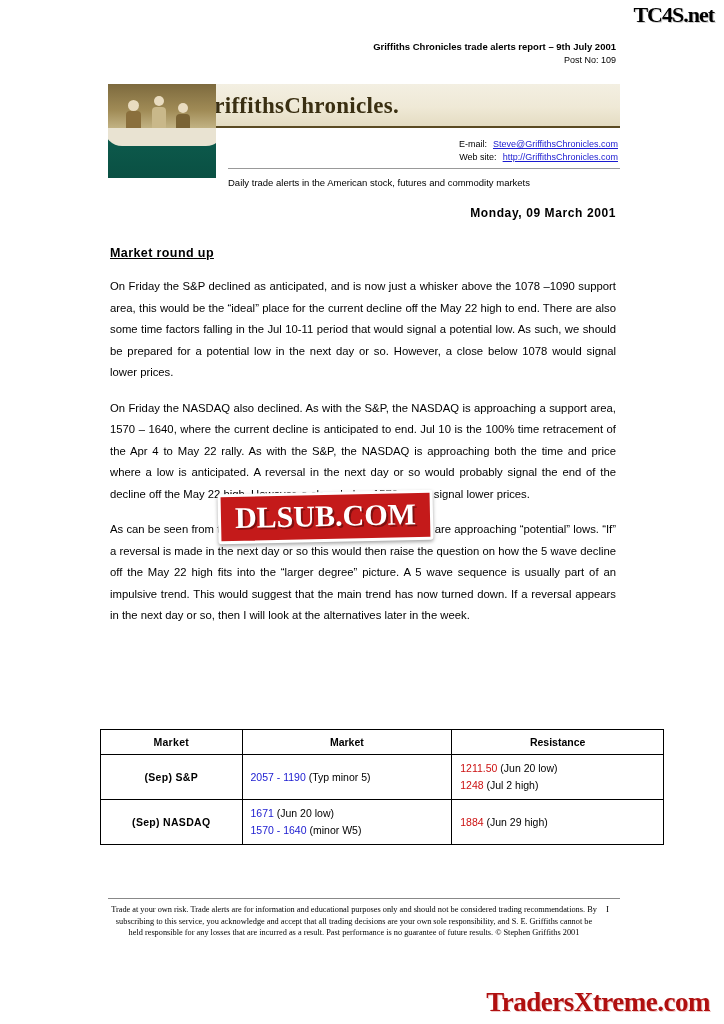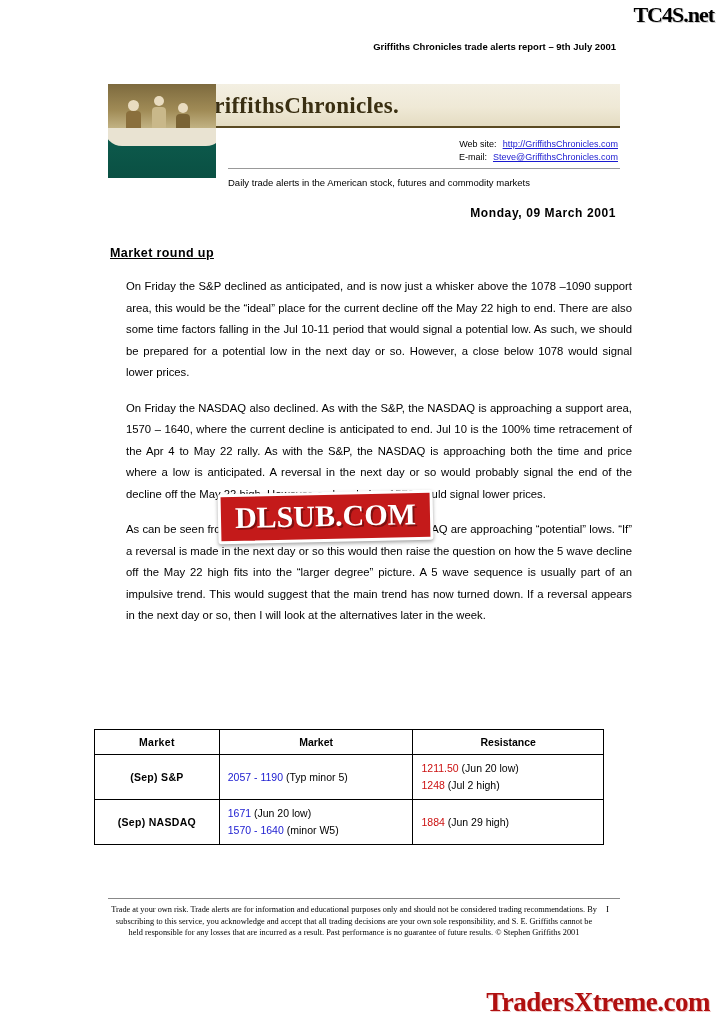--- a/index.html
+++ b/index.html
@@ -189,34 +189,34 @@
     left: 110px;
     font-size: 12.5px;
     font-weight: bold;
     text-decoration: underline;
     letter-spacing: 0.4px;
   }
 
   .body-col {
     position: absolute;
     top: 276px;
-    left: 126px;
+    left: 110px;
     width: 506px;
     font-size: 11.3px;
     line-height: 21.5px;
     text-align: justify;
   }
   .body-col p { margin: 0 0 14px 0; }
 
   
   .tbl {
     position: absolute;
     top: 729px;
-    left: 94px;
-    width: 510px;
+    left: 100px;
+    width: 564px;
     border-collapse: collapse;
     font-size: 10.5px;
     padding-left: 12px;
   }
   .tbl td, .tbl th {
     border: 1px solid #000000;
     padding: 5px 8px;
     vertical-align: middle;
   }
   .tbl th {
@@ -261,43 +261,44 @@
     font-family: "Liberation Serif", serif;
     font-size: 9px;
   }
 </style>
 </head>
 <body>
 
 <div class="page">
 
   <div class="hdr-line">Griffiths Chronicles trade alerts report – 9th  July 2001</div>
+  <div class="hdr-post">Post No: 109</div>
 
   <div class="banner">
     <div class="banner-bg"></div>
     <div class="banner-title">GriffithsChronicles.</div>
   </div>
   <div class="banner-img">
     <div class="fig f1"></div>
       <div class="fig f2"></div>
       <div class="fig f3"></div>
     <div class="b1"></div>
       <div class="b2"></div>
       <div class="b3"></div>
     <div class="curve"></div>
   </div>
 
   <div class="contact">
     <div class="row">
+      <span class="lbl">E-mail:</span>
+      <a href="#">Steve@GriffithsChronicles.com</a>
+    </div>
+    <div class="row">
       <span class="lbl">Web site:</span>
       <a href="#">http://GriffithsChronicles.com</a>
-    </div>
-    <div class="row">
-      <span class="lbl">E-mail:</span>
-      <a href="#">Steve@GriffithsChronicles.com</a>
     </div>
   </div>
 
   <div class="rule-under-tag"></div>
   <div class="tagline">Daily trade alerts in the American stock, futures and commodity markets</div>
 
   <div class="dateline">Monday, 09 March 2001</div>
 
   <div class="section-title">Market  round  up</div>
 

